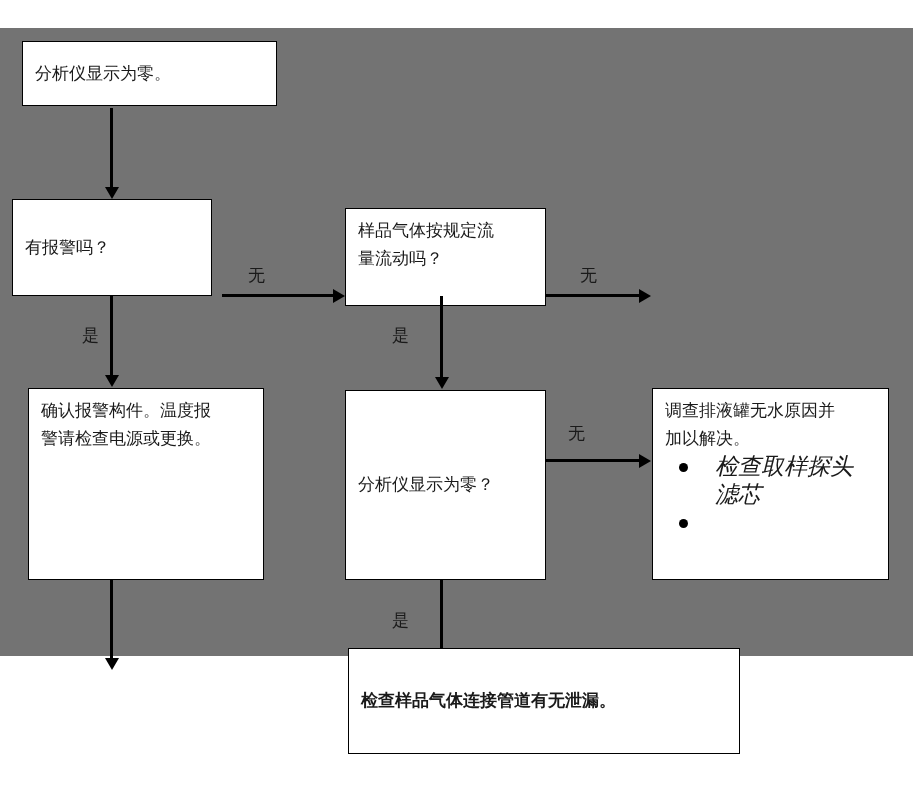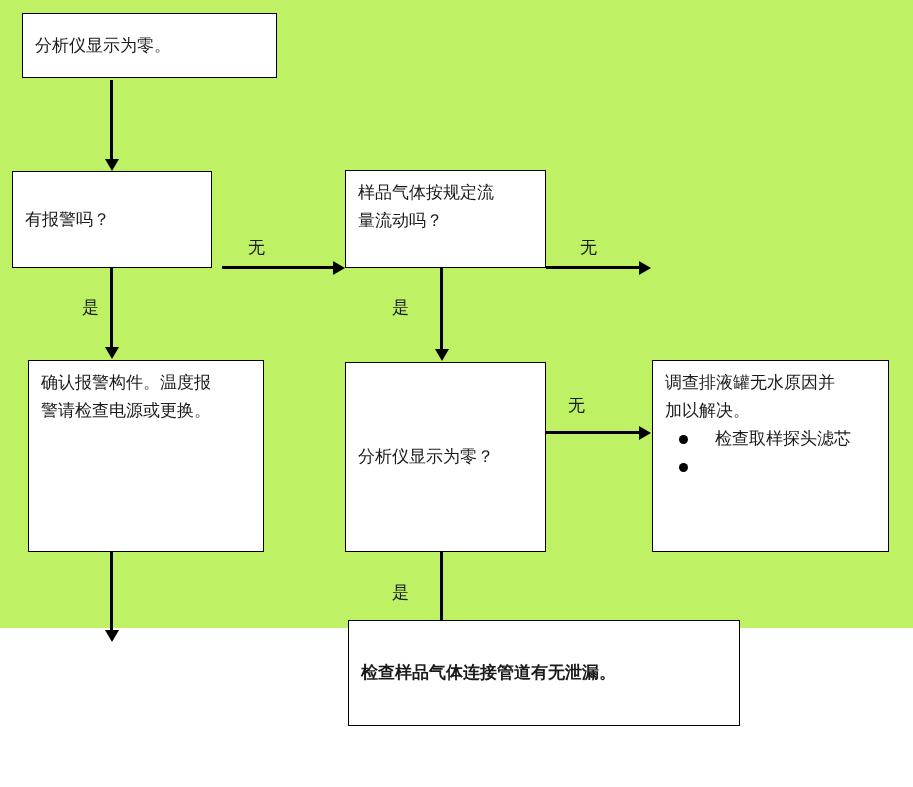--- a/index.html
+++ b/index.html
@@ -11,21 +11,22 @@
     width: 913px;
     height: 787px;
     font-family: "Liberation Serif", "DejaVu Serif", serif;
     color: #000000;
     overflow: hidden;
   }
   #flowchart {
     position: relative;
     width: 913px;
     height: 628px;
-    background: #bef264;
+    background: #737373;
+    margin-top: 28px;
   }
   .node {
     position: absolute;
     border: 1px solid #000000;
     background: #ffffff;
     box-sizing: border-box;
     font-size: 17px;
     line-height: 28px;
     color: #1a1a1a;
   }
@@ -57,22 +58,23 @@
   }
   .bullets {
     margin: 0;
     padding: 0 4px 0 14px;
     list-style: none;
   }
   .bullets li {
     position: relative;
     padding-left: 36px;
     line-height: 28px;
-    font-size: 17px;
+    font-size: 23px;
     color: #1a1a1a;
+    font-style: italic;
   }
   .bullets li .dot {
     position: absolute;
     left: 0;
     top: 10px;
     width: 9px;
     height: 9px;
     background: #000;
     border-radius: 50%;
   }
@@ -131,21 +133,21 @@
   </div>
 
   <div class="arrow-v" style="left:110px; top:80px; height:80px;">
     <span class="head"></span>
   </div>
 
   <div class="node vcenter pad-l" style="left:12px; top:171px; width:200px; height:97px;">
     <span class="txt">有报警吗？</span>
   </div>
 
-  <div class="node vtop pad-l pad-t" style="left:345px; top:170px; width:201px; height:98px;">
+  <div class="node vtop pad-l pad-t" style="left:345px; top:180px; width:201px; height:98px;">
     <span class="txt">样品气体按规定流
 量流动吗？</span>
   </div>
 
 
   <div class="arrow-h" style="left:222px; top:266px; width:112px;">
     <span class="head"></span>
   </div>
   <div class="edge-label" style="left:248px; top:238px;">无</div>
 

